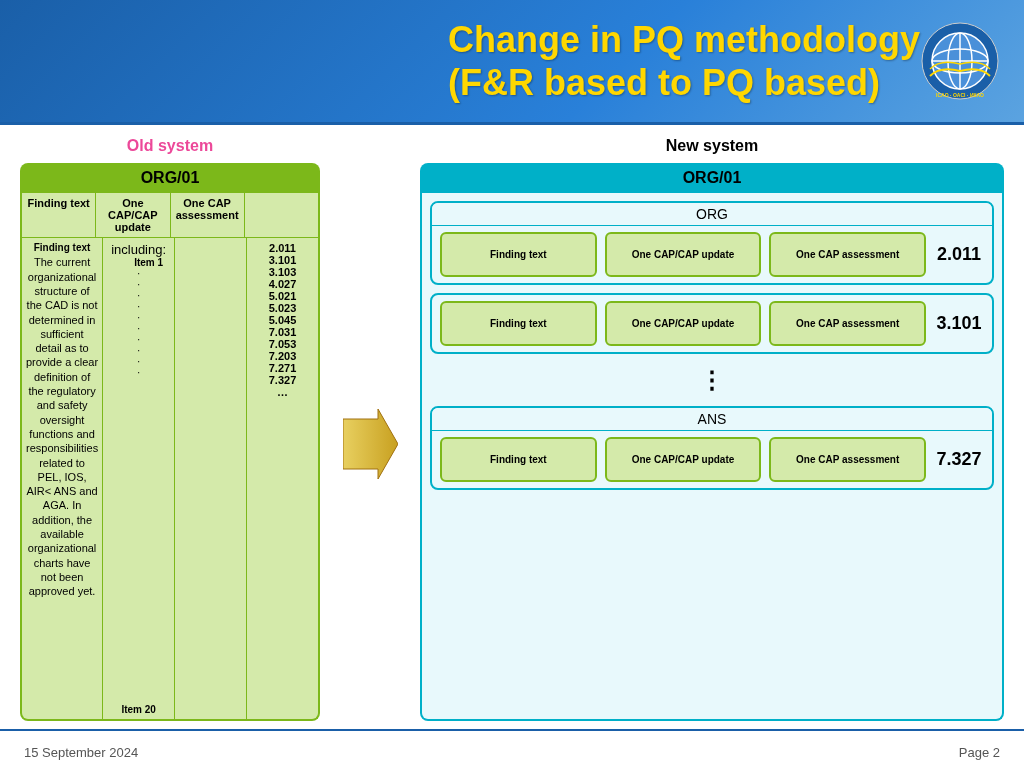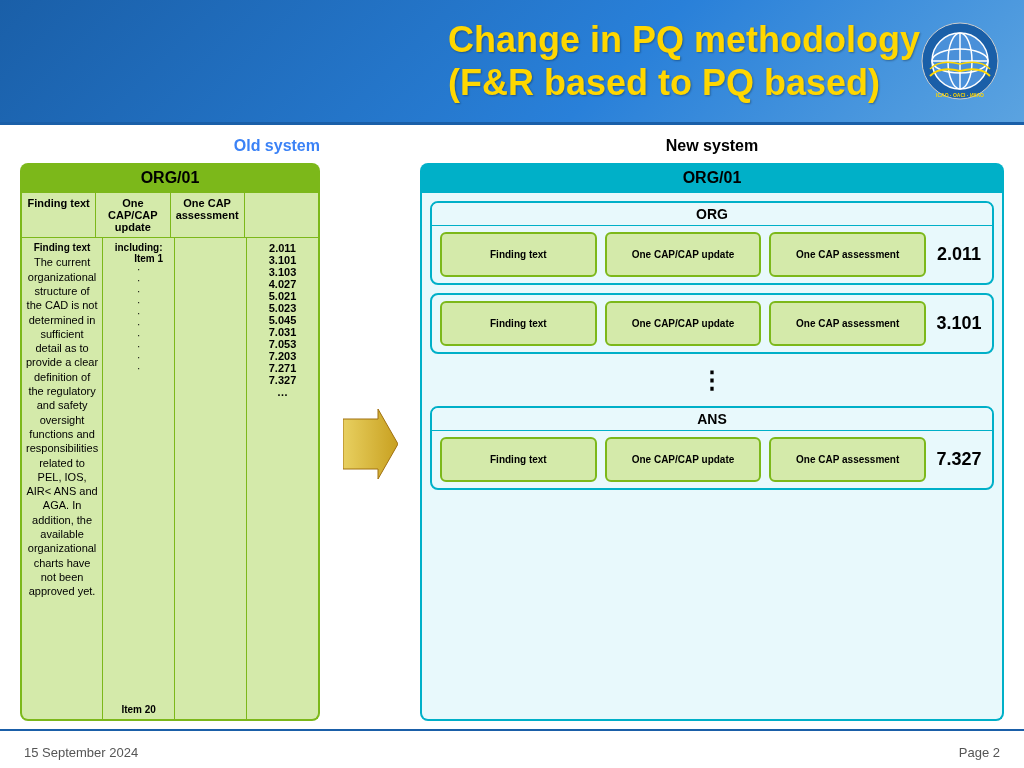--- a/index.html
+++ b/index.html
@@ -44,25 +44,25 @@
       height: calc(768px - 120px - 44px);
     }
 
     
     .left-panel {
       flex: 0 0 300px;
       display: flex;
       flex-direction: column;
     }
     .panel-title {
-      text-align: right;
+      text-align: center;
       font-weight: 900;
       font-size: 16px;
       margin-bottom: 8px;
-      color: #3b82f6;
+      color: #ec4899;
     }
 
     .org-box-green {
       background: #7cb81a;
       border-radius: 8px 8px 0 0;
       text-align: center;
       padding: 6px;
       font-weight: 900;
       font-size: 16px;
       color: #000;
@@ -175,21 +175,21 @@
 
     
     .new-section {
       border: 2px solid #00b0c8;
       border-radius: 8px;
       overflow: hidden;
       background: #e8f9fc;
     }
     .new-section-title {
       background: #e8f9fc;
-      font-weight: 700;
+      font-weight: 400;
       font-size: 14px;
       text-align: center;
       padding: 3px;
       border-bottom: 1px solid #00b0c8;
     }
     .new-section-row {
       display: flex;
       align-items: center;
       padding: 6px 8px;
       gap: 8px;
@@ -274,21 +274,21 @@
         <div class="col">&nbsp;</div>
       </div>
       <div class="old-table-body">
 
         <div class="old-col old-col-finding">
           <strong>Finding text</strong>
           <span style="font-size:11px; line-height:1.3;">The current organizational structure of the CAD is not determined in sufficient detail as to provide a clear definition of the regulatory and safety oversight functions and responsibilities related to PEL, IOS, AIR&lt; ANS and AGA. In addition, the available organizational charts have not been approved yet.</span>
         </div>
 
         <div class="old-col old-col-items">
-          <span style="font-size:10px; font-weight:bold;">including:</span>
+          <span style="font-size:13px; font-weight:normal;">including:</span>
           <span style="font-size:10px; font-weight:bold;margin-left:20px;">Item 1</span>
           <span>·</span>
           <span>·</span>
           <span>·</span>
           <span>·</span>
           <span>·</span>
           <span>·</span>
           <span>·</span>
           <span>·</span>
           <span>·</span>

